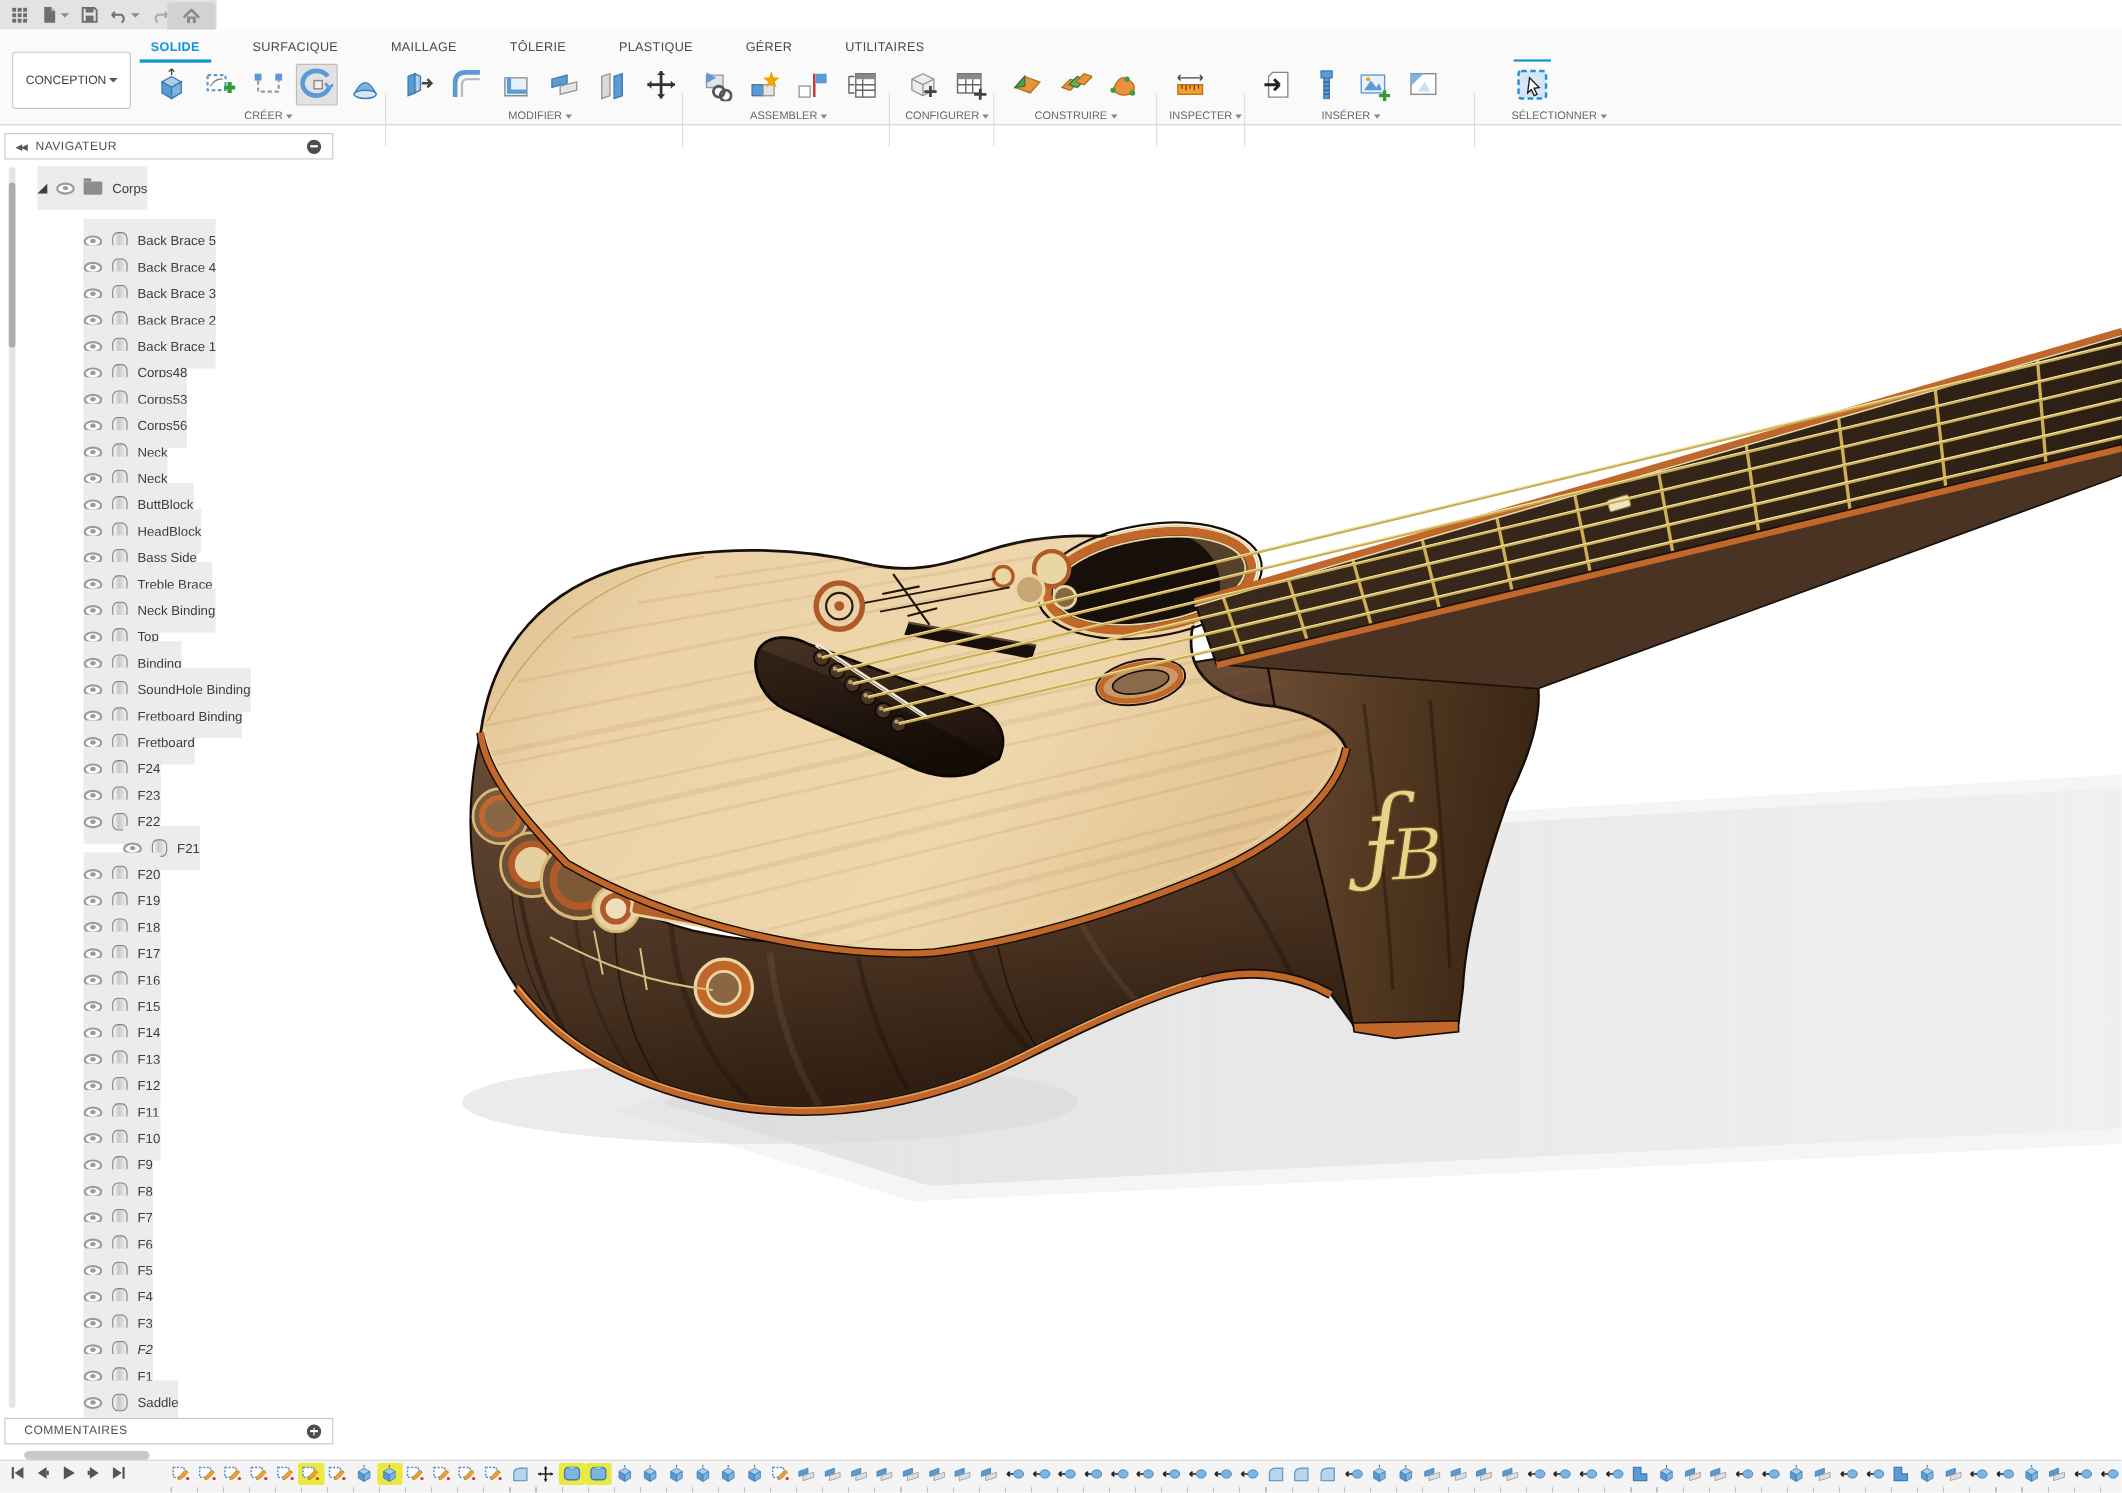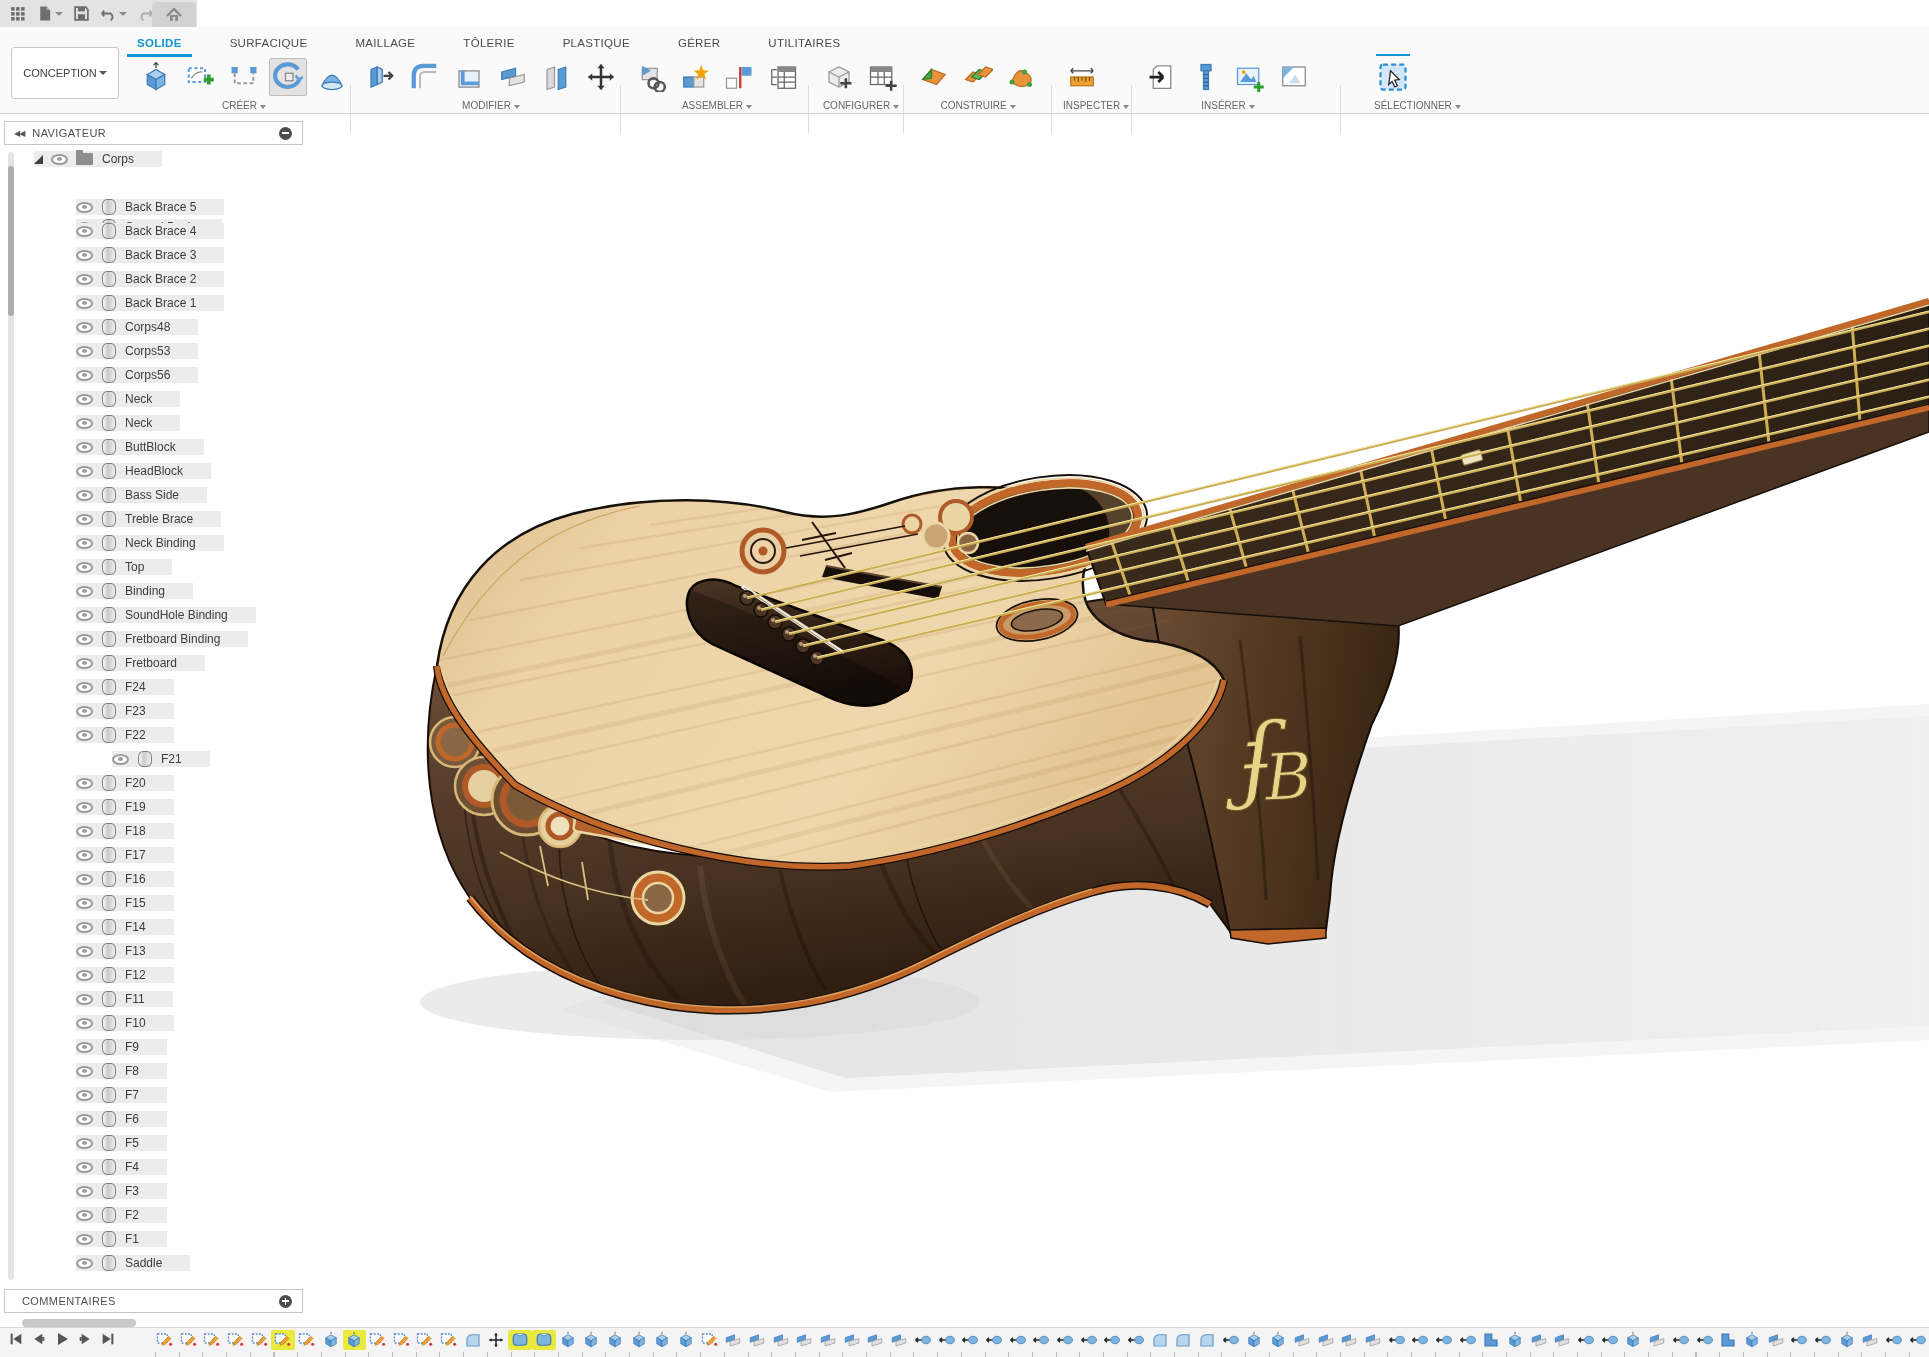--- a/index.html
+++ b/index.html
@@ -40,22 +40,22 @@
       border:1px solid #c6c6c6;box-sizing:border-box;display:flex;align-items:center;
       font-size:11px;color:#4f4f4f;letter-spacing:.4px;}
   #nav-header{top:121px;}
   #comments-bar{top:1289px;}
   .circle-btn{width:13px;height:13px;border-radius:50%;background:#4d4d4d;position:relative;
       margin-left:auto;margin-right:10px;cursor:pointer;flex:none;}
   .circle-btn::after{content:"";position:absolute;left:3px;top:5.7px;width:7px;height:1.6px;background:#fff;}
   .circle-btn.plus::before{content:"";position:absolute;left:5.7px;top:3px;width:1.6px;height:7px;background:#fff;}
   .dbl-arrow{margin:0 8px 0 9px;font-size:8px;color:#555;letter-spacing:-1px;cursor:pointer;}
   #tree{position:absolute;left:0;top:148px;width:300px;}
-  .trow{position:absolute;height:16px;display:flex;align-items:center;background:#ececec;
-        padding-right:28px;cursor:pointer;}
+  .trow{position:absolute;height:40px;display:flex;align-items:center;background:#ececec;
+        padding-right:0;cursor:pointer;}
   .eye{width:17px;height:11px;border:2px solid #9b9b9b;border-radius:50%;background:#fff;
        position:relative;flex:none;cursor:pointer;box-sizing:border-box;}
   .eye::after{content:"";position:absolute;left:4.2px;top:1.8px;width:5px;height:4px;border-radius:50%;background:#9b9b9b;}
   .bodyicon{width:14px;height:16px;border:1.5px solid #7f7f7f;border-radius:5px/6px;flex:none;
        background:linear-gradient(90deg,#fdfdfd,#c9c9c9 40%,#f1f1f1);margin-left:9px;box-sizing:border-box;}
   .foldericon{width:17px;height:12px;background:#8d8d8d;position:relative;flex:none;margin-left:8px;border-radius:1px;}
   .foldericon::before{content:"";position:absolute;left:0;top:-3px;width:7px;height:3px;background:#8d8d8d;border-radius:1px 1px 0 0;}
   .expander{width:0;height:0;border-left:9px solid transparent;border-bottom:9px solid #3e3e3e;flex:none;cursor:pointer;}
   .tlabel{font-size:12px;color:#3d3d3d;margin-left:9px;white-space:nowrap;}
   #vscroll{position:absolute;left:8px;top:152px;width:6px;height:1128px;background:#e4e4e4;border-radius:3px;}
@@ -798,21 +798,21 @@
       <div class="trow" style="top: 1011px; left: 76px;">
         <span class="eye"></span>
         <span class="bodyicon"></span>
         <span class="tlabel">F4</span>
       </div>
       <div class="trow" style="top: 1035px; left: 76px;">
         <span class="eye"></span>
         <span class="bodyicon"></span>
         <span class="tlabel">F3</span>
       </div>
-      <div class="trow" style="top: 1059px; left: 76px;">
+      <div class="trow" style="top: 1059px; left: 76px; font-style: italic;">
         <span class="eye"></span>
         <span class="bodyicon"></span>
         <span class="tlabel">F2</span>
       </div>
       <div class="trow" style="top: 1083px; left: 76px;">
         <span class="eye"></span>
         <span class="bodyicon"></span>
         <span class="tlabel">F1</span>
       </div>
       <div class="trow" style="top: 1107px; left: 76px;">

